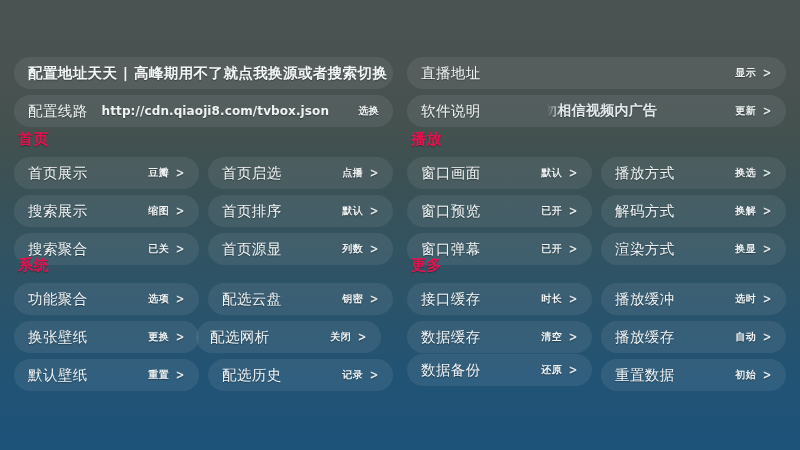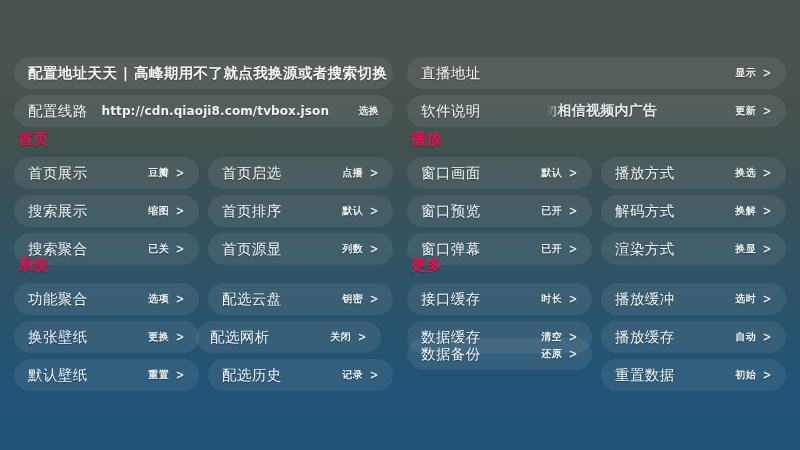--- a/index.html
+++ b/index.html
@@ -289,21 +289,21 @@
         <span class="spacer"></span>
         <span class="value">清空</span>
         <span class="chev">&gt;</span>
       </div>
       <div class="pill small" style="left: 601px; top: 321px;">
         <span class="label">播放缓存</span>
         <span class="spacer"></span>
         <span class="value">自动</span>
         <span class="chev">&gt;</span>
       </div>
-      <div class="pill small" style="left: 407px; top: 338px; text-align: center;">
+      <div class="pill small" style="left: 407px; top: 354px; text-align: center;">
         <span class="label">数据备份</span>
         <span class="spacer"></span>
         <span class="value">还原</span>
         <span class="chev">&gt;</span>
       </div>
       <div class="pill small" style="left: 601px; top: 359px;">
         <span class="label">重置数据</span>
         <span class="spacer"></span>
         <span class="value">初始</span>
         <span class="chev">&gt;</span>

